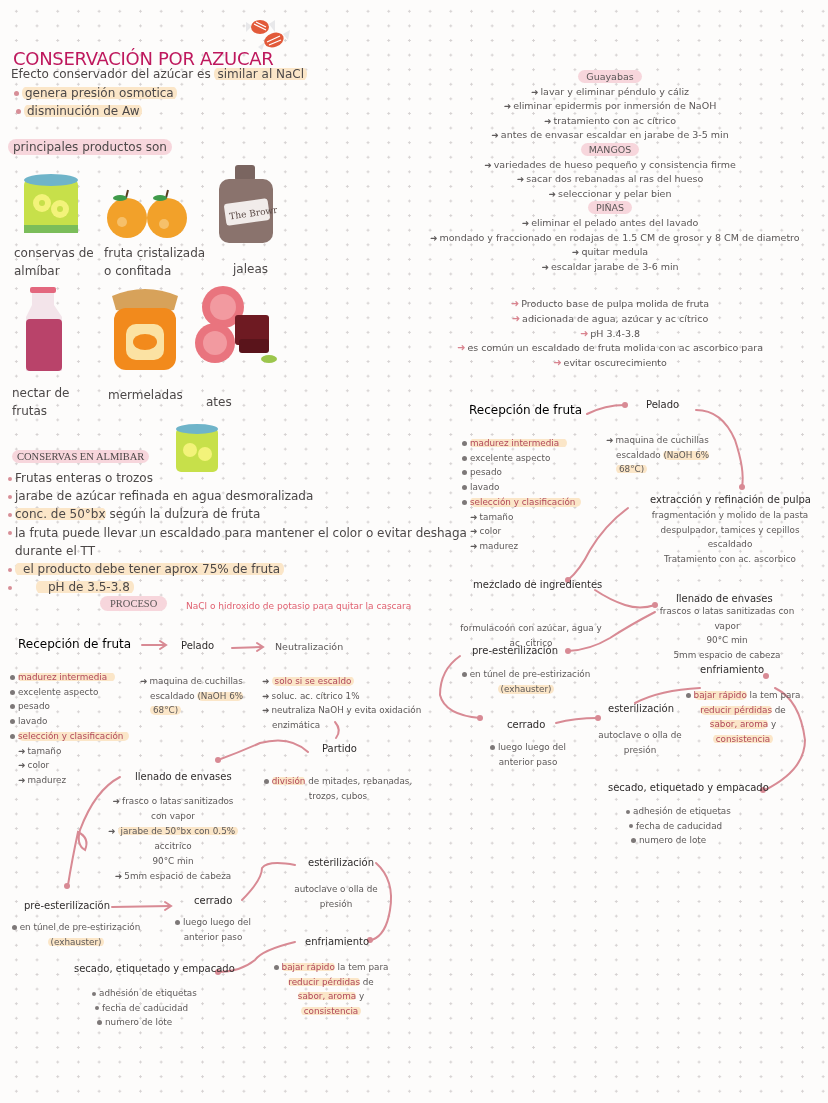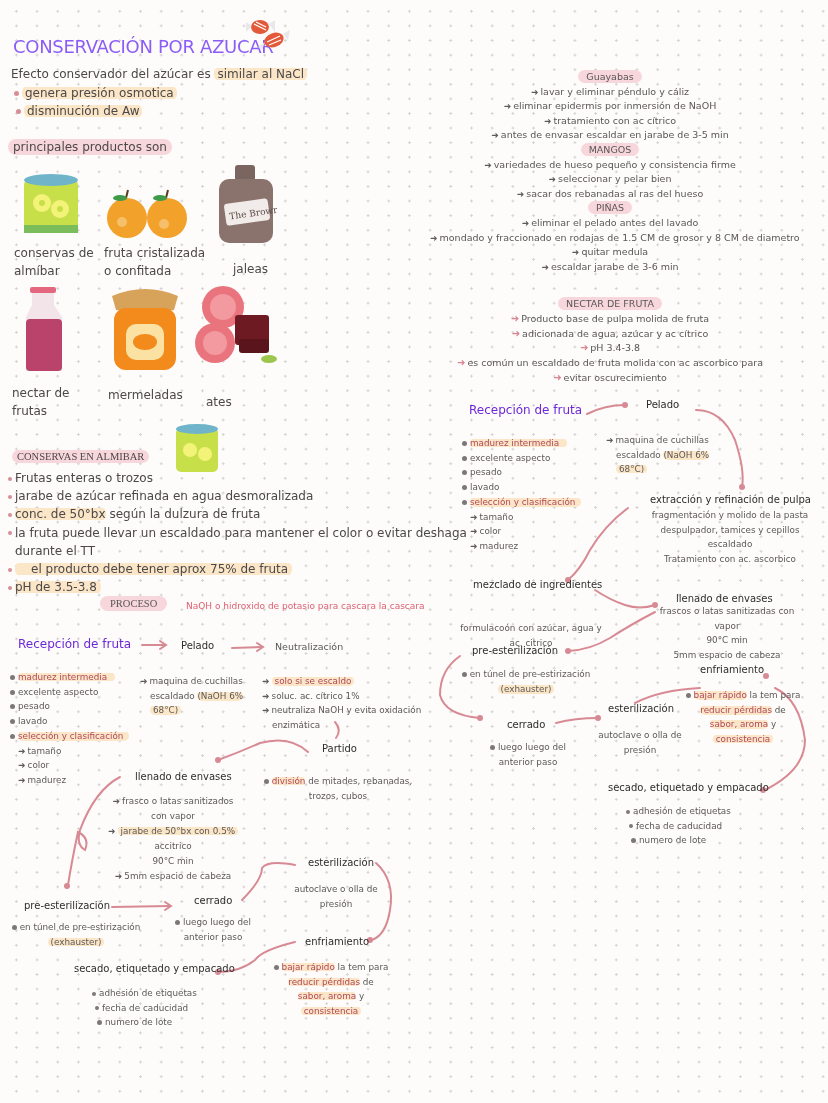--- a/index.html
+++ b/index.html
@@ -1,27 +1,27 @@
 <!DOCTYPE html>
 <html><head>
 <meta charset="utf-8">
 <style>
   html,body{margin:0;padding:0;}
   body{width:828px;height:1103px;position:relative;overflow:hidden;background:#fdfcfb;
     background-image:radial-gradient(circle,#d6d2d2 1px,transparent 1.3px);
     background-size:20.7px 14.6px;background-position:6px 4px;
     font-family:"DejaVu Sans",sans-serif;color:#4a4646;}
   .abs{position:absolute;white-space:nowrap;}
-  .title{font-family:"DejaVu Sans",sans-serif;font-size:18px;color:#8b5cf6;letter-spacing:-0.3px;}
+  .title{font-family:"DejaVu Sans",sans-serif;font-size:18px;color:#be185d;letter-spacing:-0.3px;margin-top:12px;}
   .t12{font-size:12px;color:#4c4848;}
   .t11{font-size:10.5px;color:#5a5656;font-family:Liberation Serif, serif;}
   .t10{font-size:9.5px;color:#5a5656;}
   .t9{font-size:8.8px;color:#5c5858;}
   .hdr{font-size:10px;color:#2f2c2c;}
-  .hdr-lg{font-size:12px;color:#6d28d9;}
+  .hdr-lg{font-size:12px;color:#000000;}
   .hl-y{background:linear-gradient(transparent 10%,#fbe6c8 10%,#fbe6c8 95%,transparent 95%);border-radius:6px;padding:0 3px;}
   .hl-p{background:#f7d6dc;border-radius:9px;padding:1px 8px;}
   .dot{display:inline-block;width:5px;height:5px;border-radius:50%;background:#d78e97;margin-right:3px;vertical-align:middle;}
   .gdot{display:inline-block;width:5px;height:5px;border-radius:50%;background:#7d7878;margin-right:3px;vertical-align:middle;}
   .arr{color:#5f5b5b;font-size:9px;margin-right:2px;}
   .parr{color:#d9848f;font-size:10px;margin-right:2px;}
   .center{text-align:center;}
   .red{color:#e06070;}
   svg.flow{position:absolute;left:0;top:0;width:828px;height:1103px;pointer-events:none;}
   .pic{position:absolute;}
@@ -158,56 +158,55 @@
 <div class="abs t12" style="left:206px;top:395px;">ates</div>
 
 <div class="abs center" style="left:430px;top:70px;width:360px;line-height:14.6px;">
   <div class="t10"><span class="hl-p">Guayabas</span></div>
   <div class="t10"><span class="arr">➜</span><span>lavar y eliminar péndulo y cáliz</span></div>
   <div class="t10"><span class="arr">➜</span><span>eliminar epidermis por inmersión de NaOH</span></div>
   <div class="t10"><span class="arr">➜</span><span>tratamiento con ac cítrico</span></div>
   <div class="t10"><span class="arr">➜</span><span>antes de envasar escaldar en jarabe de 3-5 min</span></div>
   <div class="t10"><span class="hl-p">MANGOS</span></div>
   <div class="t10"><span class="arr">➜</span><span>variedades de hueso pequeño y consistencia firme</span></div>
+  <div class="t10"><span class="arr">➜</span><span>sacar dos rebanadas al ras del hueso</span></div>
   <div class="t10"><span class="arr">➜</span><span>seleccionar y pelar bien</span></div>
-  <div class="t10"><span class="arr">➜</span><span>sacar dos rebanadas al ras del hueso</span></div>
   <div class="t10"><span class="hl-p">PIÑAS</span></div>
   <div class="t10"><span class="arr">➜</span><span>eliminar el pelado antes del lavado</span></div>
   <div class="t10"><span class="arr">➜</span><span>mondado y fraccionado en rodajas de 1.5 CM de grosor y 8 CM de diametro</span></div>
   <div class="t10"><span class="arr">➜</span><span>quitar medula</span></div>
   <div class="t10"><span class="arr">➜</span><span>escaldar jarabe de 3-6 min</span></div>
 </div>
 
 <div class="abs center" style="left:430px;top:297px;width:360px;line-height:14.8px;">
-  <div class="t10"><span class="hl-p">NECTAR DE FRUTA</span></div>
   <div class="t10"><span class="parr">➜</span><span>Producto base de pulpa molida de fruta</span></div>
   <div class="t10"><span class="parr">➜</span><span>adicionada de agua, azúcar y ac cítrico</span></div>
   <div class="t10"><span class="parr">➜</span><span>pH 3.4-3.8</span></div>
   <div class="t10"><span class="parr">➜</span><span>es común un escaldado de fruta molida con ac ascorbico para</span></div>
   <div class="t10"><span class="parr">➜</span><span>evitar oscurecimiento</span></div>
 </div>
 
 <div class="abs t11" style="left:12px;top:451px;"><span class="hl-p" style="padding:1px 5px;color:#4c4848;">CONSERVAS EN ALMIBAR</span></div>
 <svg class="pic" style="left:174px;top:422px;" width="46" height="52">
   <rect x="2" y="6" width="42" height="44" rx="5" fill="#c7e04a"></rect>
     <ellipse cx="23" cy="7" rx="21" ry="5" fill="#6fb4c9"></ellipse>
   <circle cx="16" cy="28" r="7" fill="#f3f37a"></circle>
     <circle cx="31" cy="32" r="7" fill="#f3f37a"></circle>
 </svg>
 <div class="abs t12" style="left:8px;top:469px;line-height:18.2px;">
   <div><span class="dot" style="width:4px;height:4px;"></span><span>Frutas enteras o trozos</span></div>
   <div><span class="dot" style="width:4px;height:4px;"></span><span>jarabe de azúcar refinada en agua desmoralizada</span></div>
   <div><span class="dot" style="width:4px;height:4px;"></span><span class="hl-y" style="padding:0;">conc. de 50°bx</span><span> según la dulzura de fruta</span></div>
   <div><span class="dot" style="width:4px;height:4px;"></span><span>la fruta puede llevar un escaldado para mantener el color o evitar deshaga</span></div>
   <div style="padding-left:7px;"><span>durante el TT</span></div>
-  <div><span class="dot" style="width:4px;height:4px;"></span><span class="hl-y" style="padding:0 4px 0 16px;">el producto debe tener aprox 75% de fruta</span></div>
-  <div><span class="dot" style="width:4px;height:4px;"></span><span class="hl-y" style="padding:0 4px 0 0;">pH de 3.5-3.8</span></div>
+  <div><span class="dot" style="width:4px;height:4px;"></span><span class="hl-y" style="padding:0 4px 0 8px;">el producto debe tener aprox 75% de fruta</span></div>
+  <div><span class="dot" style="width:4px;height:4px;"></span><span class="hl-y" style="padding:0 4px 0 12px;margin-left:21px;">pH de 3.5-3.8</span></div>
 </div>
 <div class="abs t11" style="left:100px;top:598px;"><span class="hl-p" style="padding:2px 10px;">PROCESO</span></div>
-<div class="abs red" style="left:186px;top:601px;font-size:9px;">NaOH o hidroxido de potasio para cascara la cascara</div>
+<div class="abs red" style="left:186px;top:601px;font-size:9px;">NaCl o hidroxido de potasio para quitar la cascara</div>
 
 <div class="abs hdr-lg" style="left:18px;top:637px;">Recepción de fruta</div>
 <div class="abs hdr" style="left:181px;top:640px;">Pelado</div>
 <div class="abs t10" style="left:275px;top:641px;">Neutralización</div>
 
 <div class="abs t9" style="left:10px;top:670px;line-height:14.7px;">
   <div><span class="gdot"></span><span class="hl-y" style="padding:0 8px 0 0;color:#b0485a;">madurez intermedia</span></div>
   <div><span class="gdot"></span><span>excelente aspecto</span></div>
   <div><span class="gdot"></span><span>pesado</span></div>
   <div><span class="gdot"></span><span>lavado</span></div>

